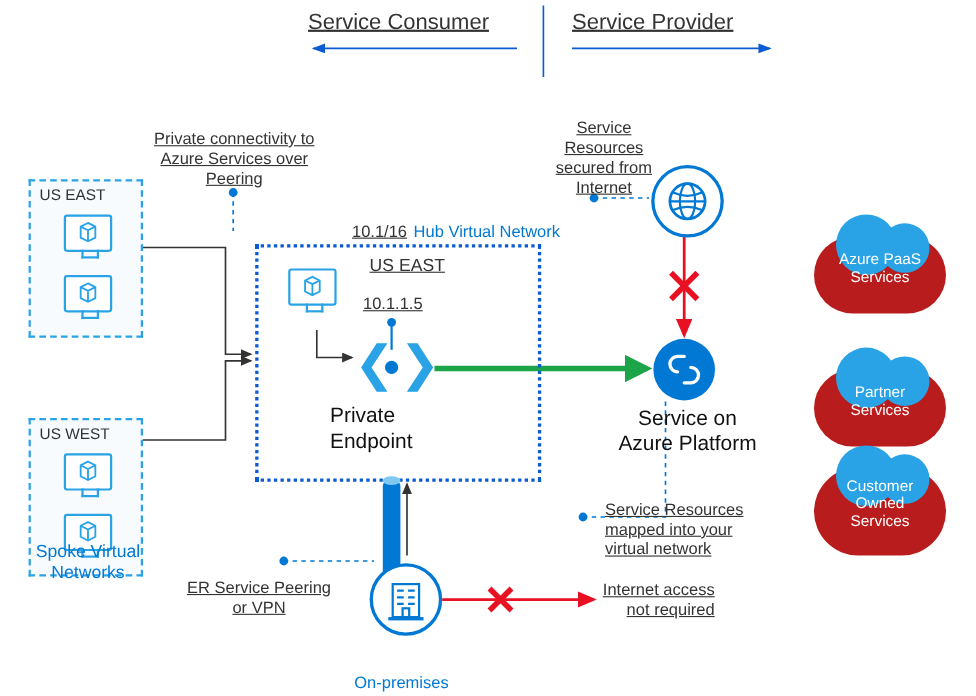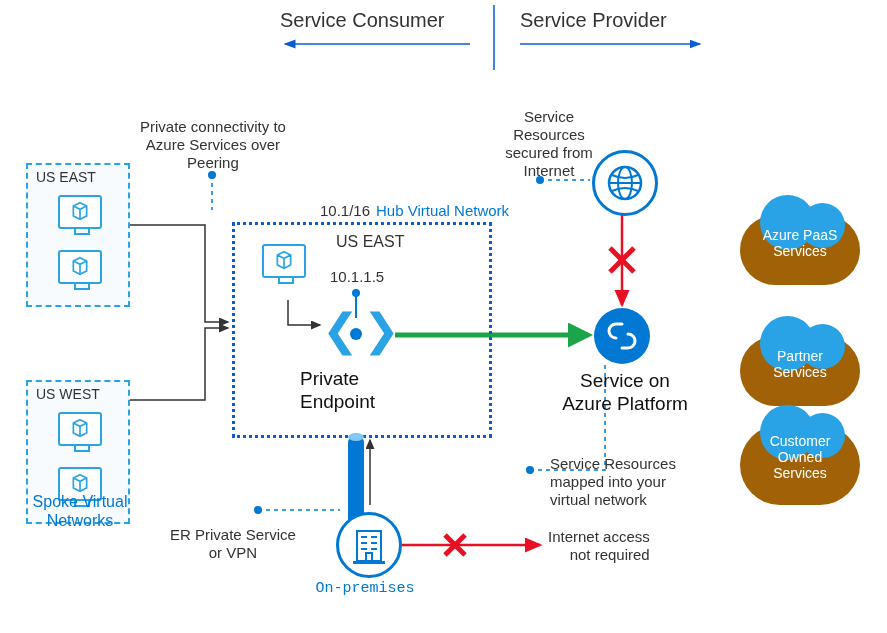--- a/index.html
+++ b/index.html
@@ -13,21 +13,21 @@
     position: relative;
     overflow: hidden;
   }
   .label {
     position: absolute;
     font-size: 15px;
     text-align: center;
     line-height: 1.2;
   }
   .blue-text { color: #0078D4; }
-  .dark-text { color: #333; }
+  .dark-text { color: #333; text-decoration: underline; }
   .black-text { color: #111; }
 
   
   .spoke-box {
     position: absolute;
     border: 2px dashed #29A3E5;
     width: 100px;
     height: 140px;
     background: #f7fbfe;
   }
@@ -81,21 +81,21 @@
     border-radius: 50%;
     background: #0078D4;
     color: #fff;
   }
 
   
   .cloud {
     position: absolute;
     width: 120px;
     height: 70px;
-    background: #a16207;
+    background: #b91c1c;
     border-radius: 50px;
   }
   .cloud::before {
     content: "";
     position: absolute;
     width: 55px; height: 55px;
     background: #29A3E5;
     border-radius: 50%;
     top: -20px; left: 20px;
   }
@@ -286,23 +286,23 @@
     <rect x="14" y="46" width="32" height="3" fill="#0078D4"></rect>
     <line x1="22" y1="22" x2="28" y2="22" stroke="#0078D4" stroke-width="2"></line>
     <line x1="32" y1="22" x2="38" y2="22" stroke="#0078D4" stroke-width="2"></line>
     <line x1="22" y1="28" x2="28" y2="28" stroke="#0078D4" stroke-width="2"></line>
     <line x1="32" y1="28" x2="38" y2="28" stroke="#0078D4" stroke-width="2"></line>
     <line x1="22" y1="34" x2="28" y2="34" stroke="#0078D4" stroke-width="2"></line>
     <line x1="32" y1="34" x2="38" y2="34" stroke="#0078D4" stroke-width="2"></line>
     <rect x="27" y="38" width="6" height="8" fill="none" stroke="#0078D4" stroke-width="2"></rect>
   </svg>
 </div>
-<div class="label blue-text" style="left:310px; top:580px; font-size:15px; width:110px;font-family:Liberation Mono, monospace;">On-premises</div>
-
-<div class="label dark-text" style="left:170px; top:526px; white-space:pre; text-align:center;">ER Private Service
+<div class="label blue-text" style="left:310px; top:612px; font-size:15px; width:110px;">On-premises</div>
+
+<div class="label dark-text" style="left:170px; top:526px; white-space:pre; text-align:center;">ER Service Peering
 or VPN</div>
 <div class="label dark-text" style="left:548px; top:528px; white-space:pre; text-align:right;">Internet access
 not required</div>
 
 <div class="circ" style="left:592px; top:150px; width:60px; height:60px;">
   <svg width="60" height="60" viewBox="0 0 60 60">
     <circle cx="30" cy="30" r="16" fill="none" stroke="#0078D4" stroke-width="2.5"></circle>
     <ellipse cx="30" cy="30" rx="7" ry="16" fill="none" stroke="#0078D4" stroke-width="2"></ellipse>
     <line x1="14" y1="30" x2="46" y2="30" stroke="#0078D4" stroke-width="2"></line>
     <path d="M17 22 Q30 28 43 22" fill="none" stroke="#0078D4" stroke-width="2"></path>

